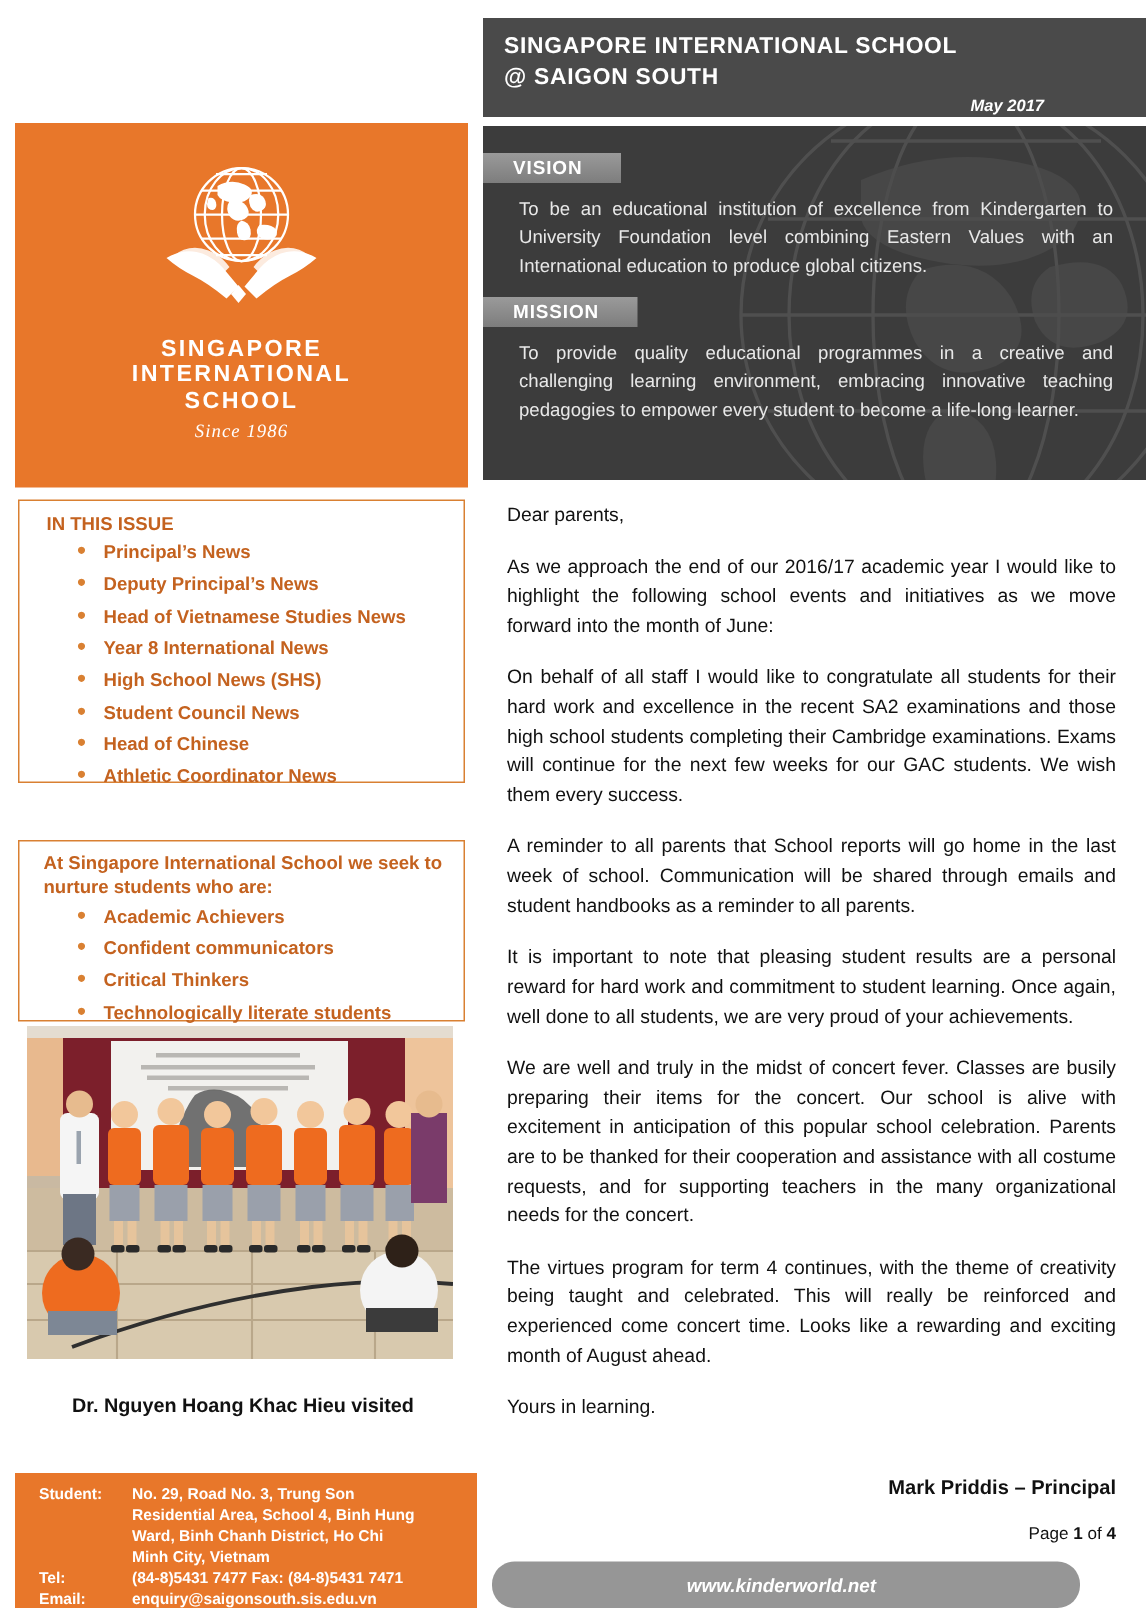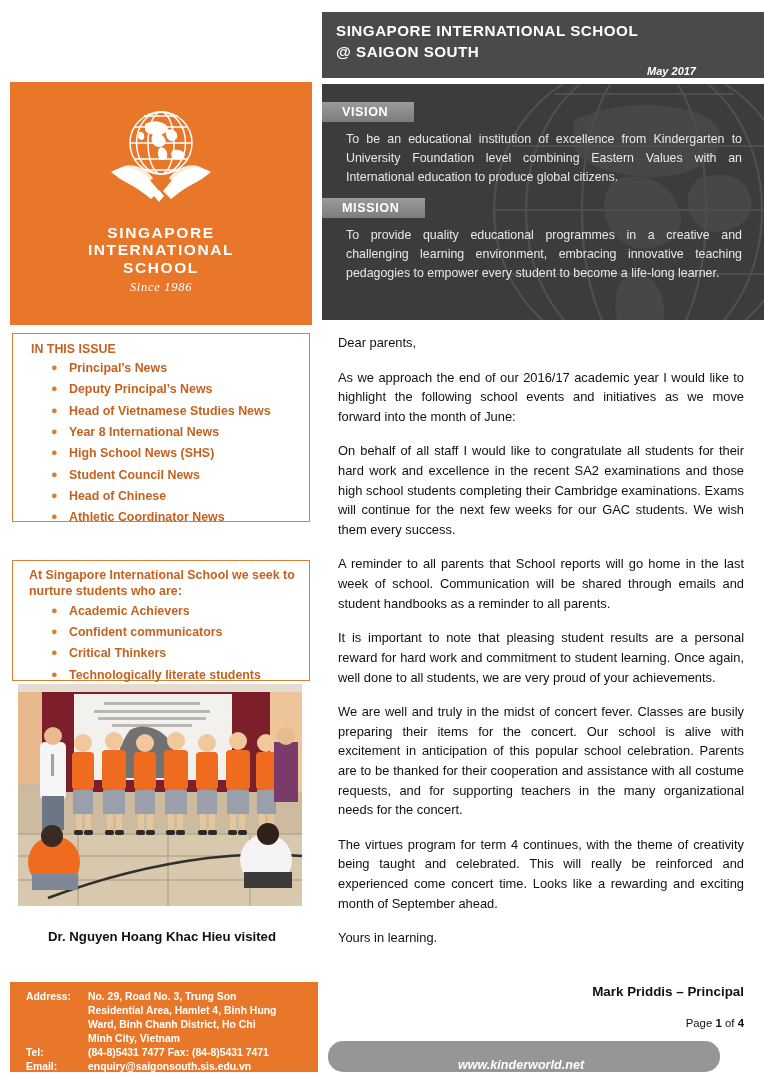--- a/index.html
+++ b/index.html
@@ -238,21 +238,21 @@
   .page-num b { font-weight: bold; }
 
   .footer-bar {
     position: absolute;
     left: 328px;
     top: 1041px;
     width: 392px;
     height: 31px;
     background: #969696;
     display: flex;
-    align-items: flex-end;
+    align-items: center;
     justify-content: center;
     border-radius: 15px;
   }
   .footer-bar .fb-text {
     color: #ffffff;
     font-size: 12.6px;
     font-style: italic;
     font-weight: bold;
     margin-right: 6px;
   }
@@ -428,24 +428,24 @@
     </g>
   </svg>
 </div>
 
 <div class="photo-caption">
   <div>Dr. Nguyen Hoang Khac Hieu visited</div>
 </div>
 
 <div class="addr-block">
   <div class="addr-row">
-    <div class="addr-label">Address:</div>
+    <div class="addr-label">Student:</div>
     <div class="addr-val">
       <div>No. 29, Road No. 3, Trung Son</div>
-      <div>Residential Area, Hamlet 4, Binh Hung</div>
+      <div>Residential Area, School 4, Binh Hung</div>
       <div>Ward, Binh Chanh District, Ho Chi</div>
       <div>Minh City, Vietnam</div>
     </div>
   </div>
   <div class="addr-row">
     <div class="addr-label">Tel:</div>
     <div class="addr-val">(84-8)5431 7477   Fax: (84-8)5431 7471</div>
   </div>
   <div class="addr-row">
     <div class="addr-label">Email:</div>
@@ -490,21 +490,21 @@
   <div class="vm-text">To provide quality educational programmes in a creative and challenging learning environment, embracing innovative teaching pedagogies to empower every student to become a life-long learner.</div>
 </div>
 
 <div class="letter">
   <p class="nojust">Dear parents,</p>
   <p>As we approach the end of our 2016/17 academic year I would like to highlight the following school events and initiatives as we move forward into the month of June:</p>
   <p>On behalf of all staff I would like to congratulate all students for their hard work and excellence in the recent SA2 examinations and those high school students completing their Cambridge examinations. Exams will continue for the next few weeks for our GAC students. We wish them every success.</p>
   <p>A reminder to all parents that School reports will go home in the last week of school. Communication will be shared through emails and student handbooks as a reminder to all parents.</p>
   <p>It is important to note that pleasing student results are a personal reward for hard work and commitment to student learning. Once again, well done to all students, we are very proud of your achievements.</p>
   <p>We are well and truly in the midst of concert fever. Classes are busily preparing their items for the concert. Our school is alive with excitement in anticipation of this popular school celebration. Parents are to be thanked for their cooperation and assistance with all costume requests, and for supporting teachers in the many organizational needs for the concert.</p>
-  <p>The virtues program for term 4 continues, with the theme of creativity being taught and celebrated. This will really be reinforced and experienced come concert time. Looks like a rewarding and exciting month of September ahead.</p>
+  <p>The virtues program for term 4 continues, with the theme of creativity being taught and celebrated. This will really be reinforced and experienced come concert time. Looks like a rewarding and exciting month of August ahead.</p>
   <p class="nojust">Yours in learning.</p>
 </div>
 
 <div class="signature">Mark Priddis – Principal</div>
 
 <div class="page-num"><span>Page </span><b>1</b><span> of </span><b>4</b></div>
 
 <div class="footer-bar">
   <span class="fb-text">www.kinderworld.net</span>
 </div>

